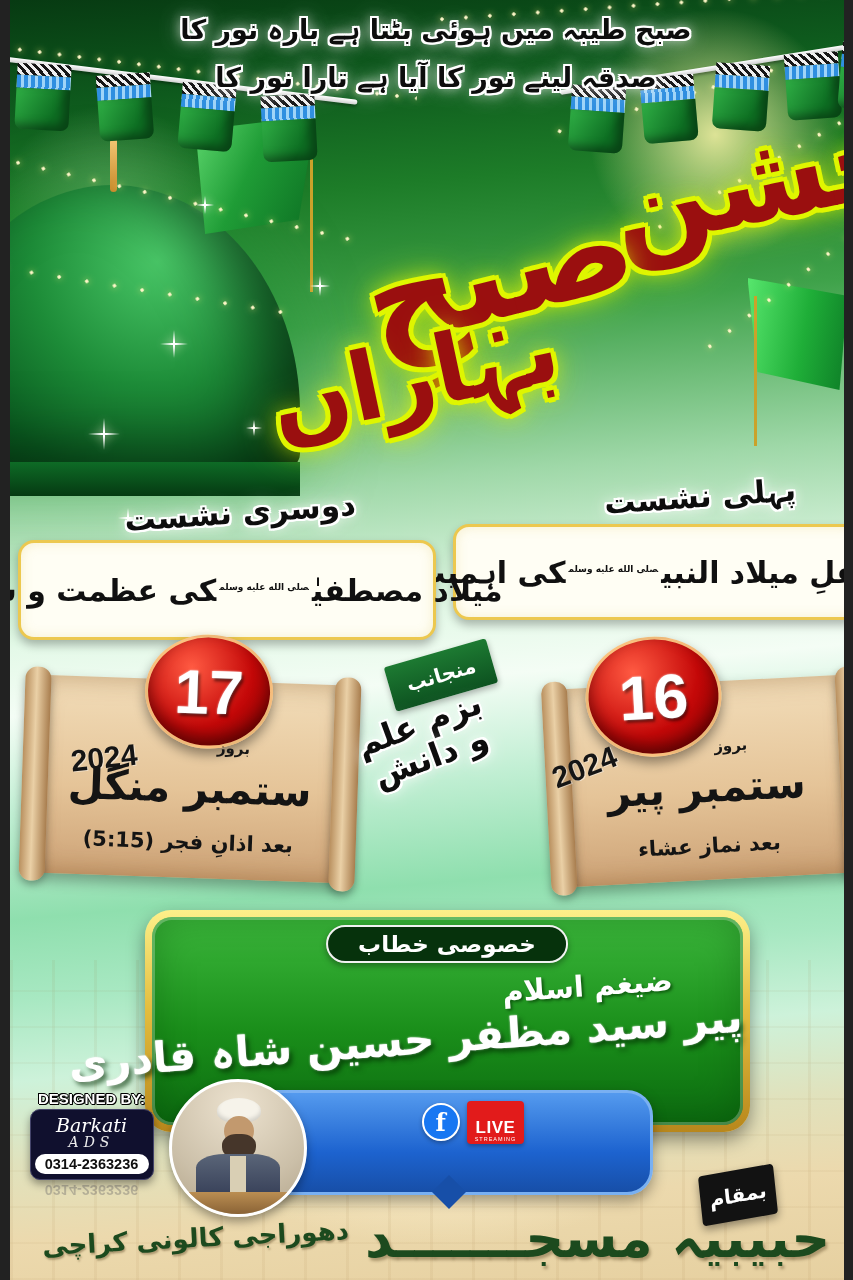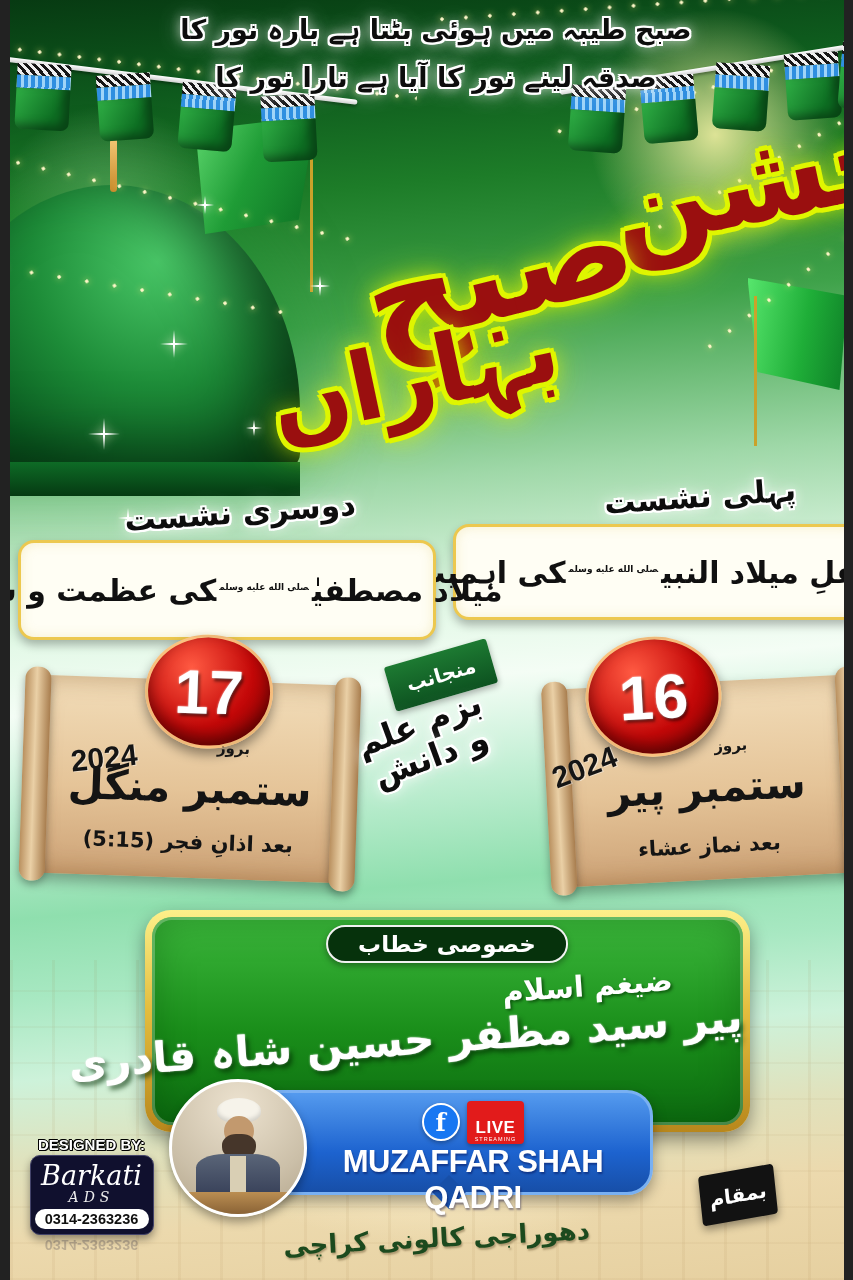--- a/index.html
+++ b/index.html
@@ -123,26 +123,26 @@
   .panel-badge{position:absolute;top:8px;left:50%;transform:translateX(-50%);
     background:#06320c;color:#fff;font-size:23px;font-weight:bold;
     padding:4px 30px;border-radius:24px;border:2px solid #f2f2f2;
     box-shadow:0 3px 6px rgba(0,0,0,.35);}
   .panel-hon{position:absolute;top:52px;right:70px;color:#fff;font-size:29px;font-weight:bold;
     transform:rotate(-4deg);text-shadow:2px 2px 3px rgba(0,50,0,.6);}
   .panel-name{position:absolute;top:96px;left:0;width:100%;text-align:center;color:#fff;
     font-size:42px;font-weight:bold;transform:rotate(-4deg);letter-spacing:-1px;
     text-shadow:3px 4px 5px rgba(0,45,0,.65), 0 0 2px #fff;}
 
-  .designer{left:20px;top:1136px;width:124px;text-align:center;}
+  .designer{left:20px;top:1090px;width:124px;text-align:center;}
   .designer .head{font-family:"Liberation Sans",sans-serif;font-size:15px;font-weight:bold;color:#fff;
     text-shadow:1px 0 0 #000,-1px 0 0 #000,0 1px 0 #000,0 -1px 0 #000,1px 1px 0 #000,-1px -1px 0 #000;}
   .designer .navy{margin-top:2px;background:#10102e;border:1px solid #44446a;border-radius:10px;
     padding:4px 4px 5px;box-shadow:0 4px 8px rgba(0,0,0,.4);}
-  .designer .brand{font-family:"DejaVu Serif",serif;font-style:italic;font-size:27px;color:#fff;}
+  .designer .brand{font-family:"DejaVu Serif",serif;font-style:italic;font-size:19px;color:#fff;}
   .designer .brand-sub{font-family:"DejaVu Serif",serif;font-style:italic;font-size:14px;
     letter-spacing:5px;color:#eee;margin-top:-2px;}
   .designer .phone{margin-top:4px;background:#fff;border-radius:10px;padding:2px 2px;
     font-family:"Liberation Sans",sans-serif;font-size:14.5px;font-weight:bold;color:#101010;}
   .designer .reflect{opacity:.22;transform:scaleY(-1);margin-top:2px;
     font-family:"Liberation Sans",sans-serif;font-size:14.5px;font-weight:bold;color:#101030;}
 
   .livebar{left:228px;top:1090px;width:415px;height:105px;border-radius:26px;
     background:linear-gradient(180deg,#549aee 0%,#1d63cf 60%,#174fa8 100%);
     border:3px solid #79b0f2;box-shadow:0 6px 14px rgba(0,0,0,.35);box-sizing:border-box;}
@@ -337,22 +337,22 @@
       <div class="ph-desk"></div>
     </div>
     <div class="livebar-content">
       <div class="lrow1">
         <div class="fb">f</div>
         <div class="live-badge">
           <div class="lv">LIVE</div>
           <div class="st">STREAMING</div>
         </div>
       </div>
-      <div class="lname2">MUZAFFAR SHAH QADRI</div>
     </div>
   </div>
 
   <div class="abs venue-badge ur">بمقام</div>
   <div class="abs masjid-line">
+    <span class="masjid-big ur">حبیبیہ مسجـــــــد</span>
     <span class="masjid-small ur">دھوراجی کالونی کراچی</span>
   </div>
 
 </div>
 
 </body></html>

